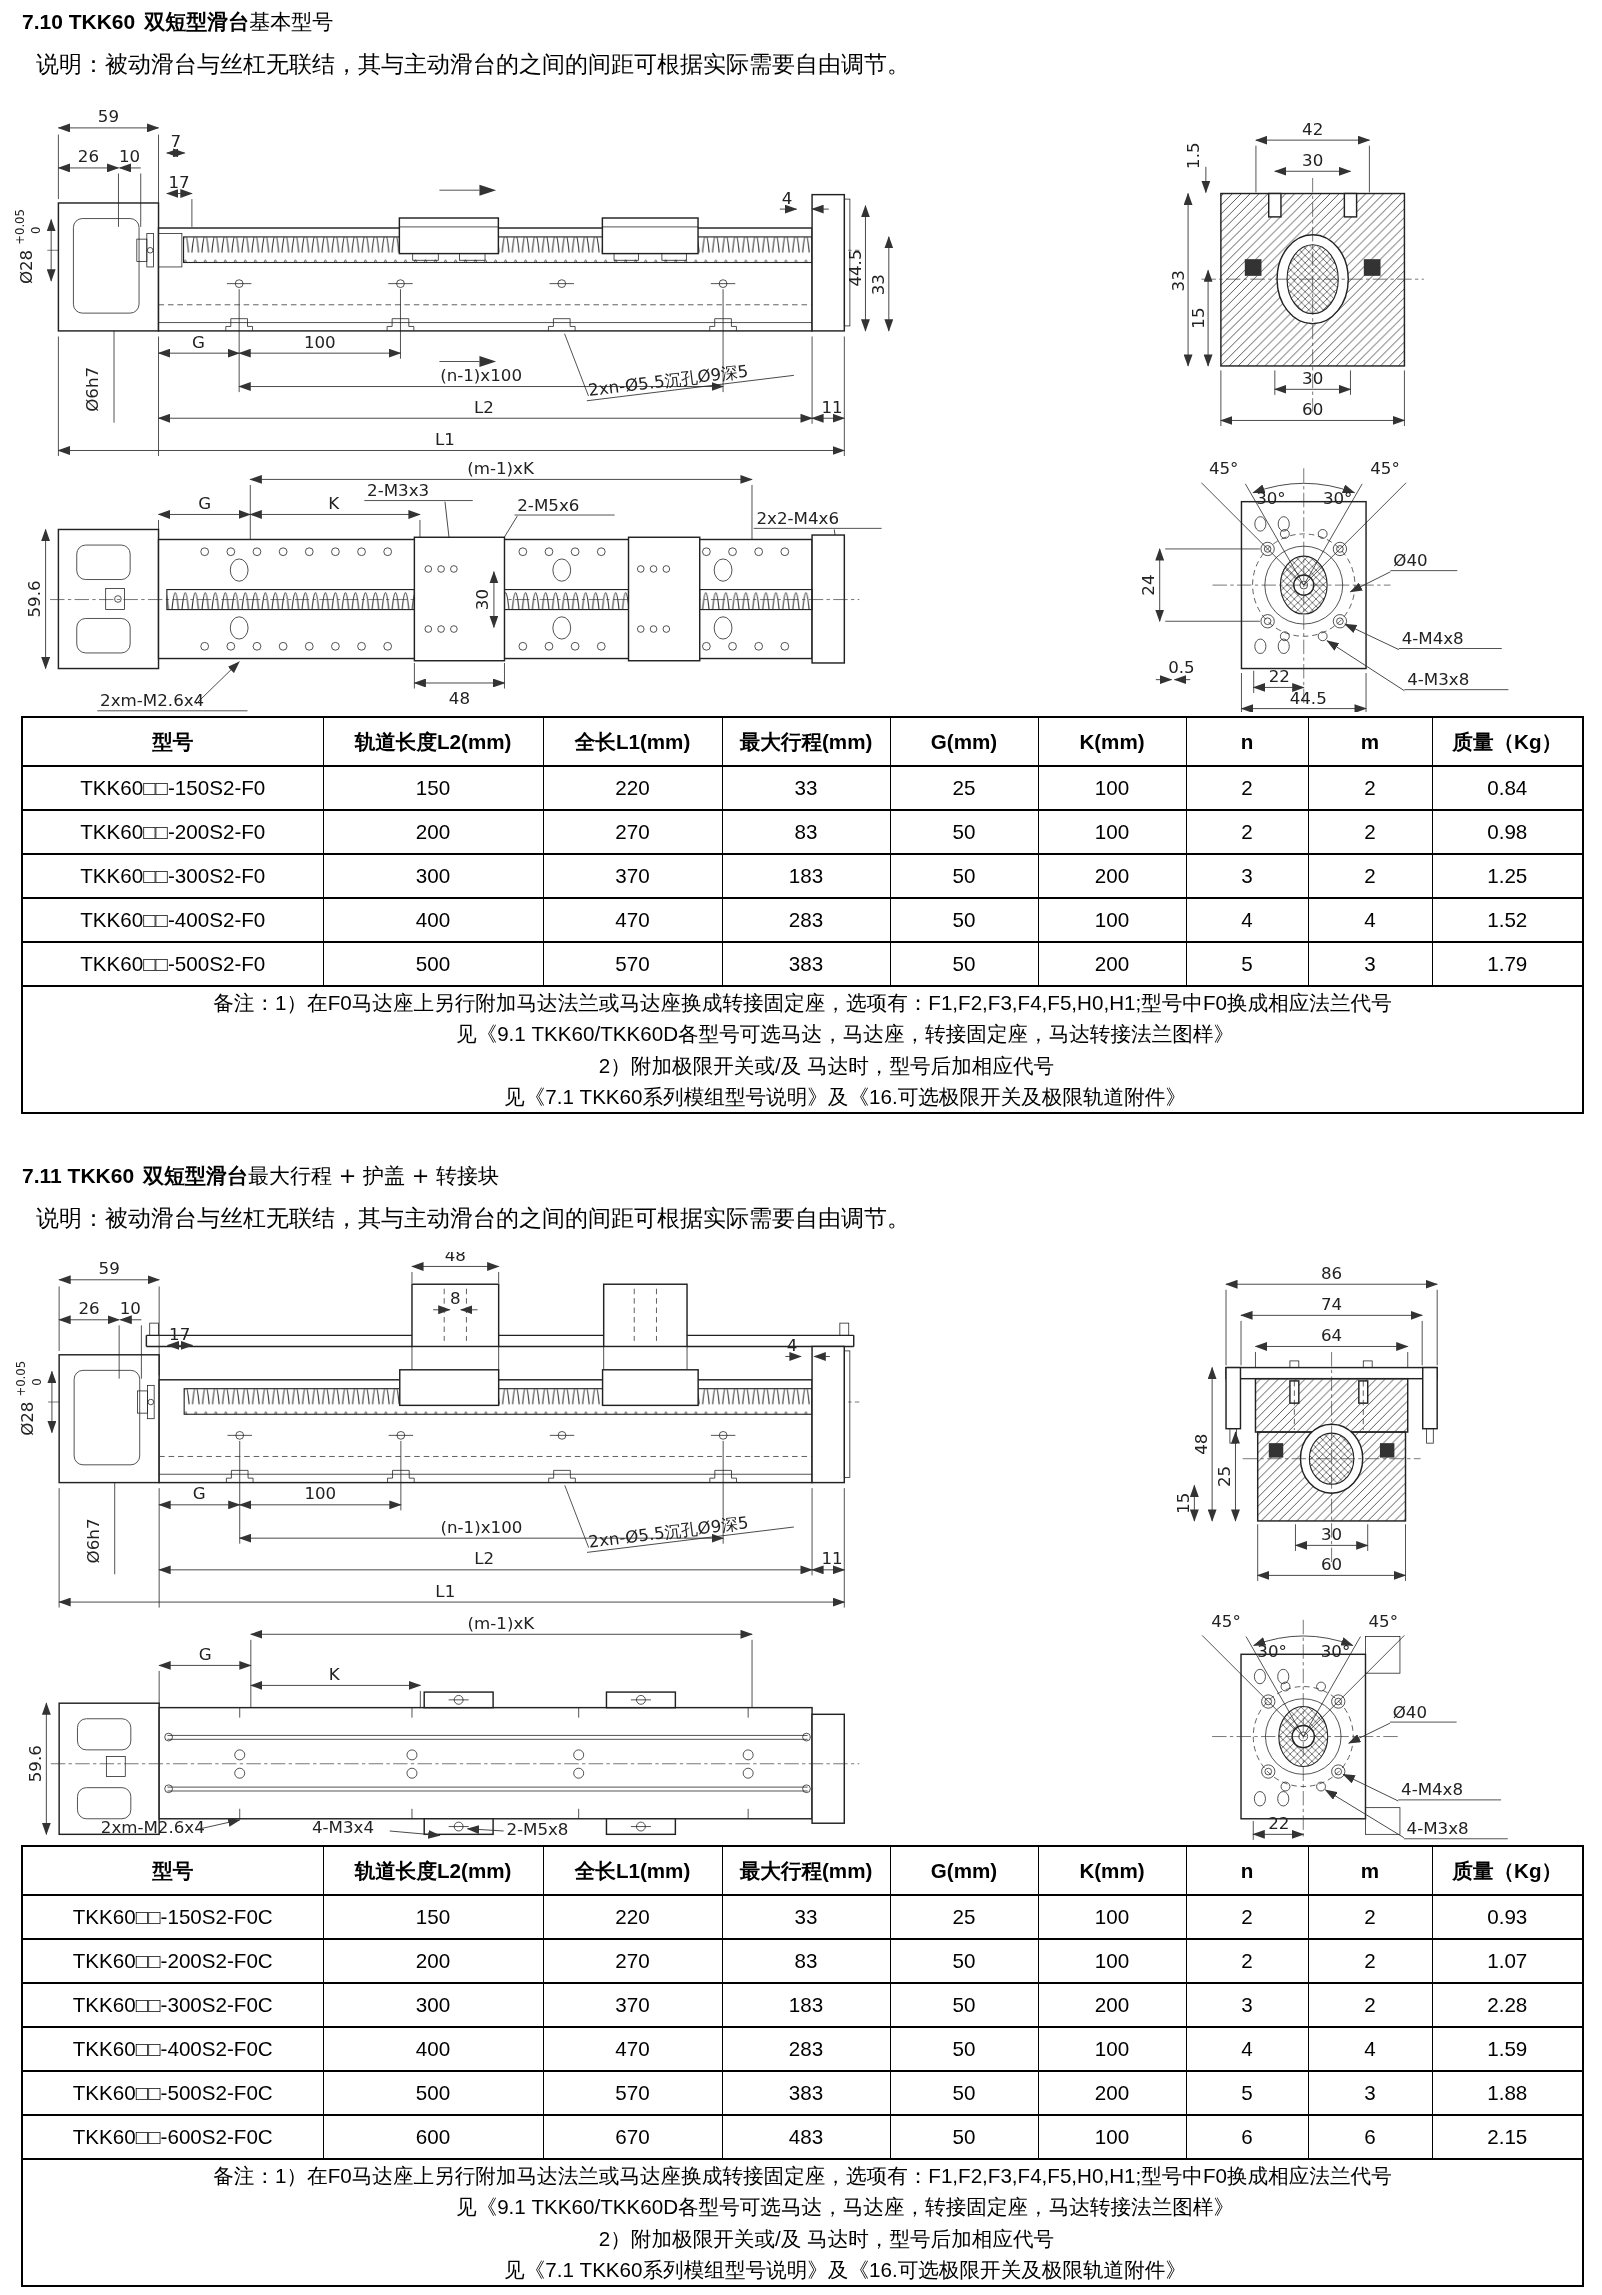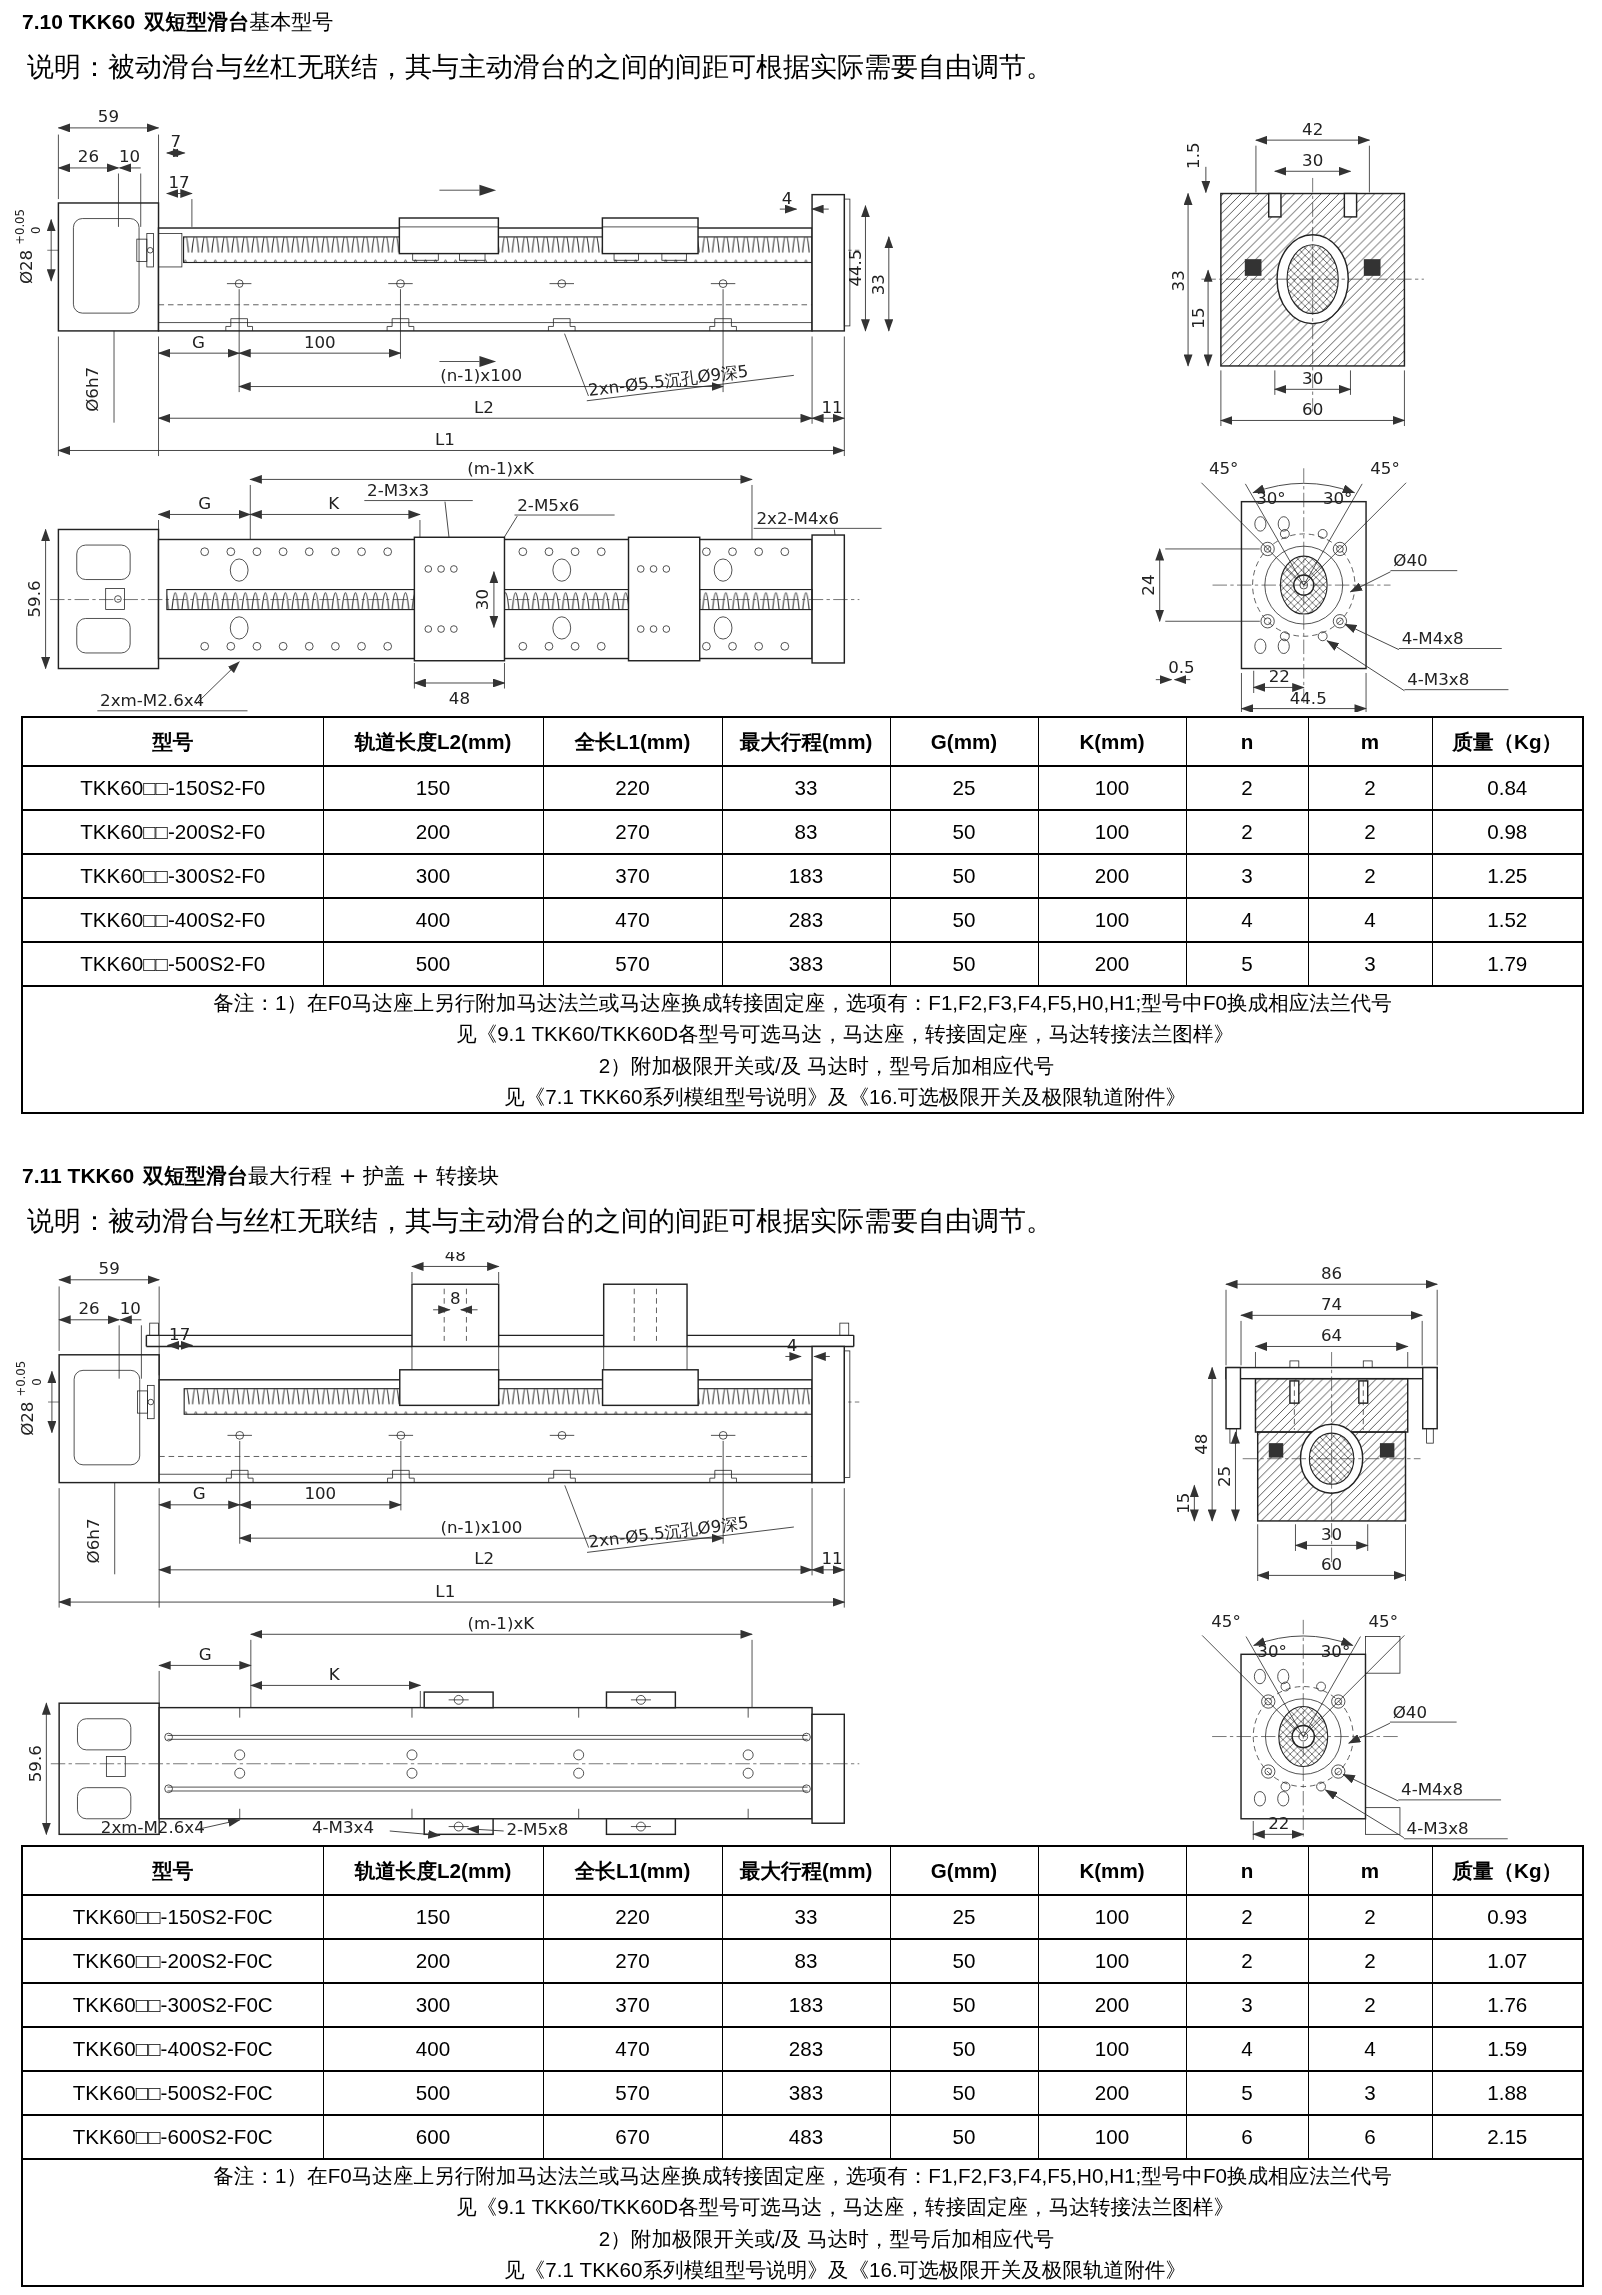--- a/index.html
+++ b/index.html
@@ -3,21 +3,21 @@
 <meta charset="utf-8">
 <style>
   html,body{margin:0;padding:0}
   body{width:1603px;height:2295px;position:relative;background:#fff;
        font-family:"DejaVu Sans",sans-serif;color:#000}
 
   .sec-heading{position:absolute;left:22px;font-size:21px;white-space:nowrap}
   .hnum{font-weight:bold;font-family:"Liberation Sans",sans-serif}
   .hbold{font-weight:bold;margin-left:9px}
   .hrest{font-weight:normal}
-  .desc{position:absolute;left:27px;font-size:27px;white-space:nowrap}
+  .desc{position:absolute;left:36px;font-size:23px;white-space:nowrap}
 
   .dwg{position:absolute;left:0}
 
   
   .o  {fill:none;stroke:#222;stroke-width:2.6}
   .t  {fill:none;stroke:#222;stroke-width:1.4}
   .d  {fill:none;stroke:#333;stroke-width:1.6}
   .cl {fill:none;stroke:#333;stroke-width:1.2;stroke-dasharray:26 6 6 6}
   .hd {fill:none;stroke:#333;stroke-width:1.4;stroke-dasharray:10 7}
   .wf {fill:#fff;stroke:#222;stroke-width:2.6}
@@ -860,21 +860,21 @@
 
         <tr>
           <td>TKK60□□-300S2-F0C</td>
           <td>300</td>
           <td>370</td>
           <td>183</td>
           <td>50</td>
           <td>200</td>
           <td>3</td>
           <td>2</td>
-          <td>1.76</td>
+          <td>2.28</td>
         </tr>
 
         <tr>
           <td>TKK60□□-400S2-F0C</td>
           <td>400</td>
           <td>470</td>
           <td>283</td>
           <td>50</td>
           <td>100</td>
           <td>4</td>

